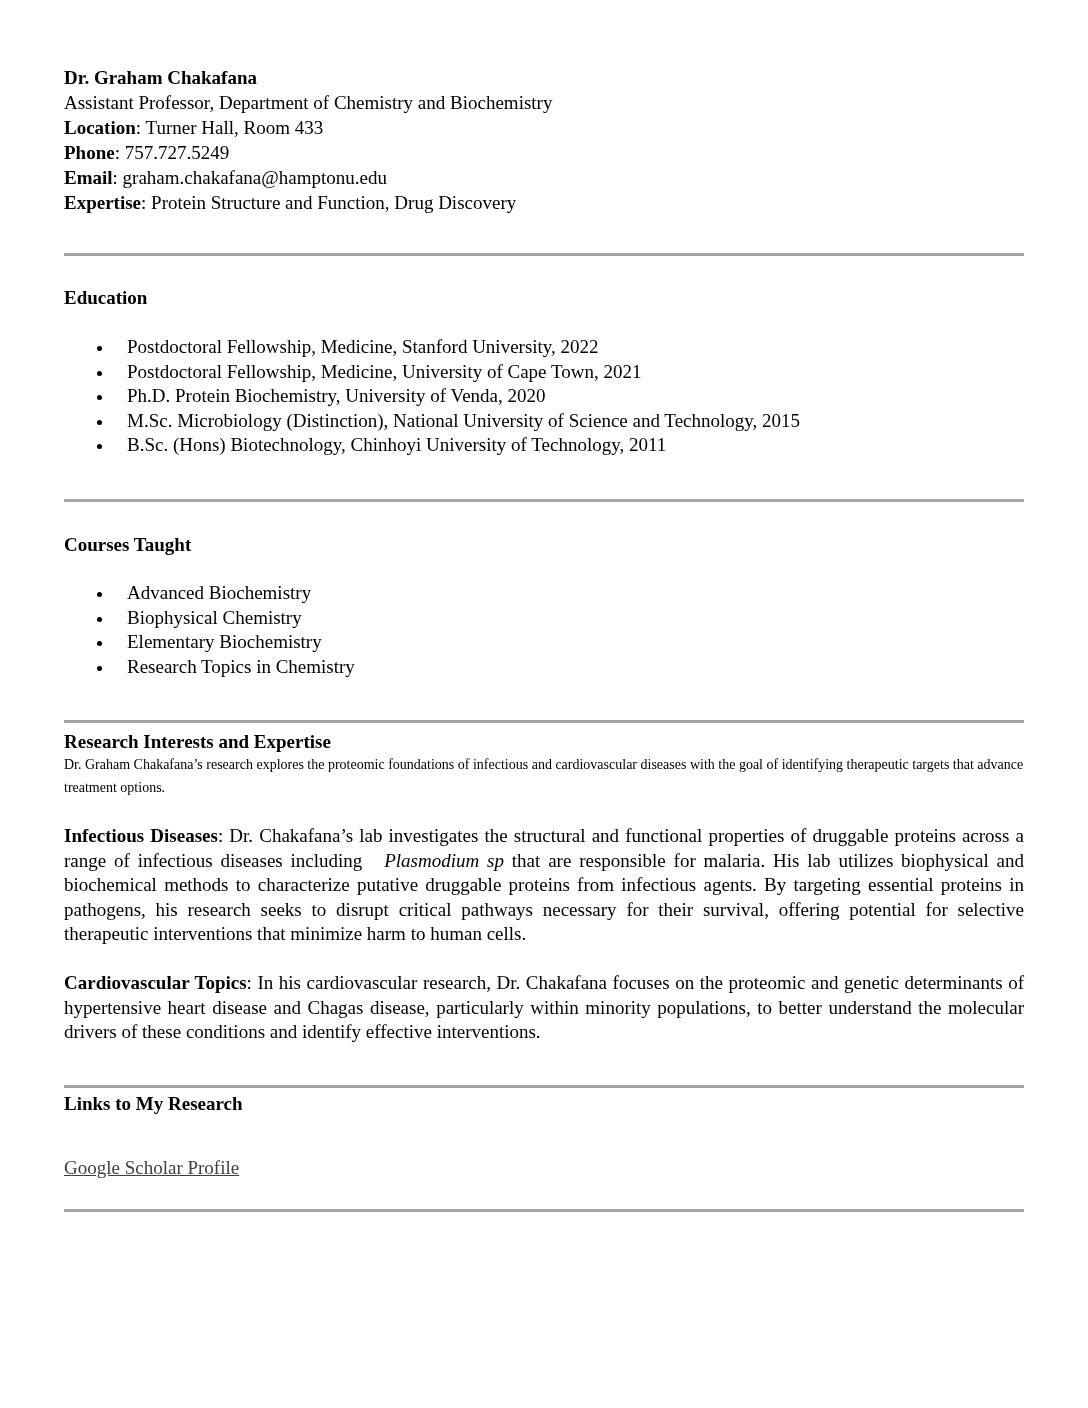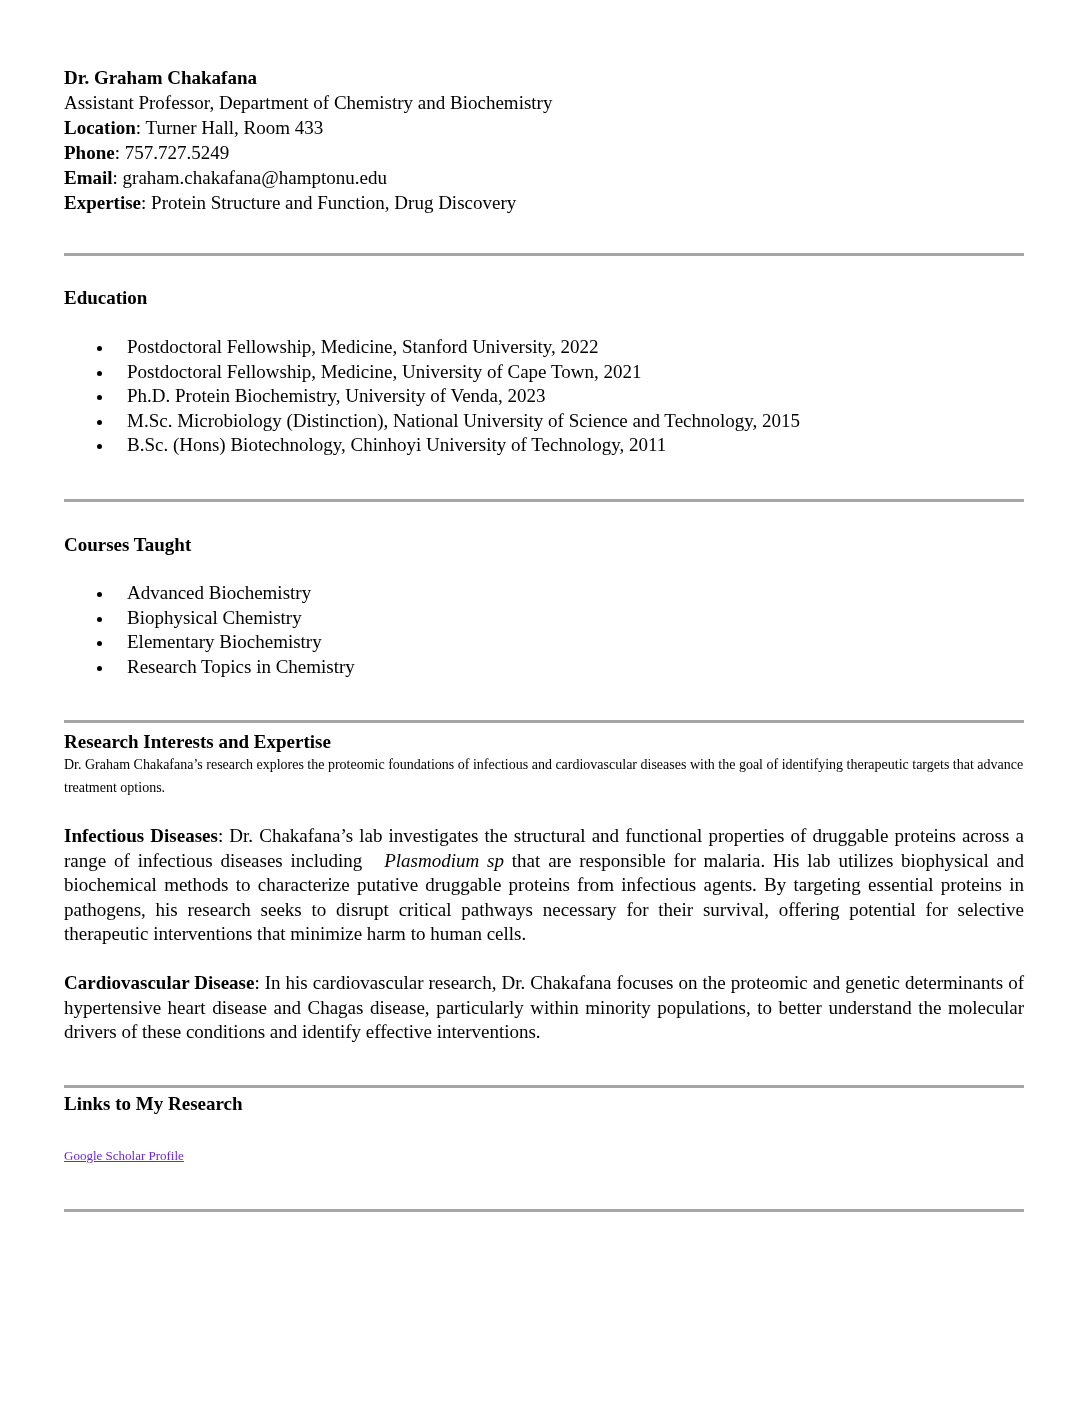--- a/index.html
+++ b/index.html
@@ -80,45 +80,46 @@
       left: 64px;
       width: 960px;
       font-size: 19px;
       line-height: 24.6px;
       text-align: justify;
     }
     .para i { font-style: italic; margin-left: 14px; }
     a.link {
       position: absolute;
       left: 64px;
-      font-size: 13px;
+      font-size: 19px;
       line-height: 24px;
-      color: #6d28d9;
+      color: #404040;
       text-decoration: underline;
+      margin-top: 12px;
     }
   </style>
 </head>
 <body>
 
 <div class="page">
   <div class="name">Dr. Graham Chakafana</div>
   <div class="line">Assistant Professor, Department of Chemistry and Biochemistry</div>
   <div class="line"><span class="bold">Location</span><span>: Turner Hall, Room 433</span></div>
   <div class="line"><span class="bold">Phone</span><span>: 757.727.5249</span></div>
   <div class="line"><span class="bold">Email</span><span>: graham.chakafana@hamptonu.edu</span></div>
   <div class="line"><span class="bold">Expertise</span><span>: Protein Structure and Function, Drug Discovery</span></div>
 </div>
 
 <hr class="rule" style="top:253px;">
 
 <div class="heading" style="top:286px;">Education</div>
 <ul class="bullets" style="top:335px;">
   <li>Postdoctoral Fellowship, Medicine, Stanford University, 2022</li>
   <li>Postdoctoral Fellowship, Medicine, University of Cape Town, 2021</li>
-  <li>Ph.D. Protein Biochemistry, University of Venda, 2023</li>
+  <li>Ph.D. Protein Biochemistry, University of Venda, 2020</li>
   <li>M.Sc. Microbiology (Distinction), National University of Science and Technology, 2015</li>
   <li>B.Sc. (Hons) Biotechnology, Chinhoyi University of Technology, 2011</li>
 </ul>
 
 <hr class="rule" style="top:499px;">
 
 <div class="heading" style="top:533px;">Courses Taught</div>
 <ul class="bullets" style="top:581px;">
   <li>Advanced Biochemistry</li>
   <li>Biophysical Chemistry</li>
@@ -126,20 +127,20 @@
   <li>Research Topics in Chemistry</li>
 </ul>
 
 <hr class="rule" style="top:720px;">
 
 <div class="heading" style="top:730px;">Research Interests and Expertise</div>
 <div class="small-para" style="top:753px;">Dr. Graham Chakafana’s research explores the proteomic foundations of infectious and cardiovascular diseases with the goal of identifying therapeutic targets that advance treatment options.</div>
 
 <div class="para" style="top:824px;"><span class="bold">Infectious Diseases</span><span>: Dr. Chakafana’s lab investigates the structural and functional properties of druggable proteins across a range of infectious diseases including </span><i>Plasmodium sp</i><span> that are responsible for malaria. His lab utilizes biophysical and biochemical methods to characterize putative druggable proteins from infectious agents. By targeting essential proteins in pathogens, his research seeks to disrupt critical pathways necessary for their survival, offering potential for selective therapeutic interventions that minimize harm to human cells.</span></div>
 
-<div class="para" style="top:971px;"><span class="bold">Cardiovascular Disease</span><span>: In his cardiovascular research, Dr. Chakafana focuses on the proteomic and genetic determinants of hypertensive heart disease and Chagas disease, particularly within minority populations, to better understand the molecular drivers of these conditions and identify effective interventions.</span></div>
+<div class="para" style="top:971px;"><span class="bold">Cardiovascular Topics</span><span>: In his cardiovascular research, Dr. Chakafana focuses on the proteomic and genetic determinants of hypertensive heart disease and Chagas disease, particularly within minority populations, to better understand the molecular drivers of these conditions and identify effective interventions.</span></div>
 
 <hr class="rule" style="top:1085px;">
 
 <div class="heading" style="top:1092px;">Links to My Research</div>
 <a class="link" href="#" style="top:1144px;">Google Scholar Profile</a>
 
 <hr class="rule" style="top:1209px;">
 
 </body></html>

